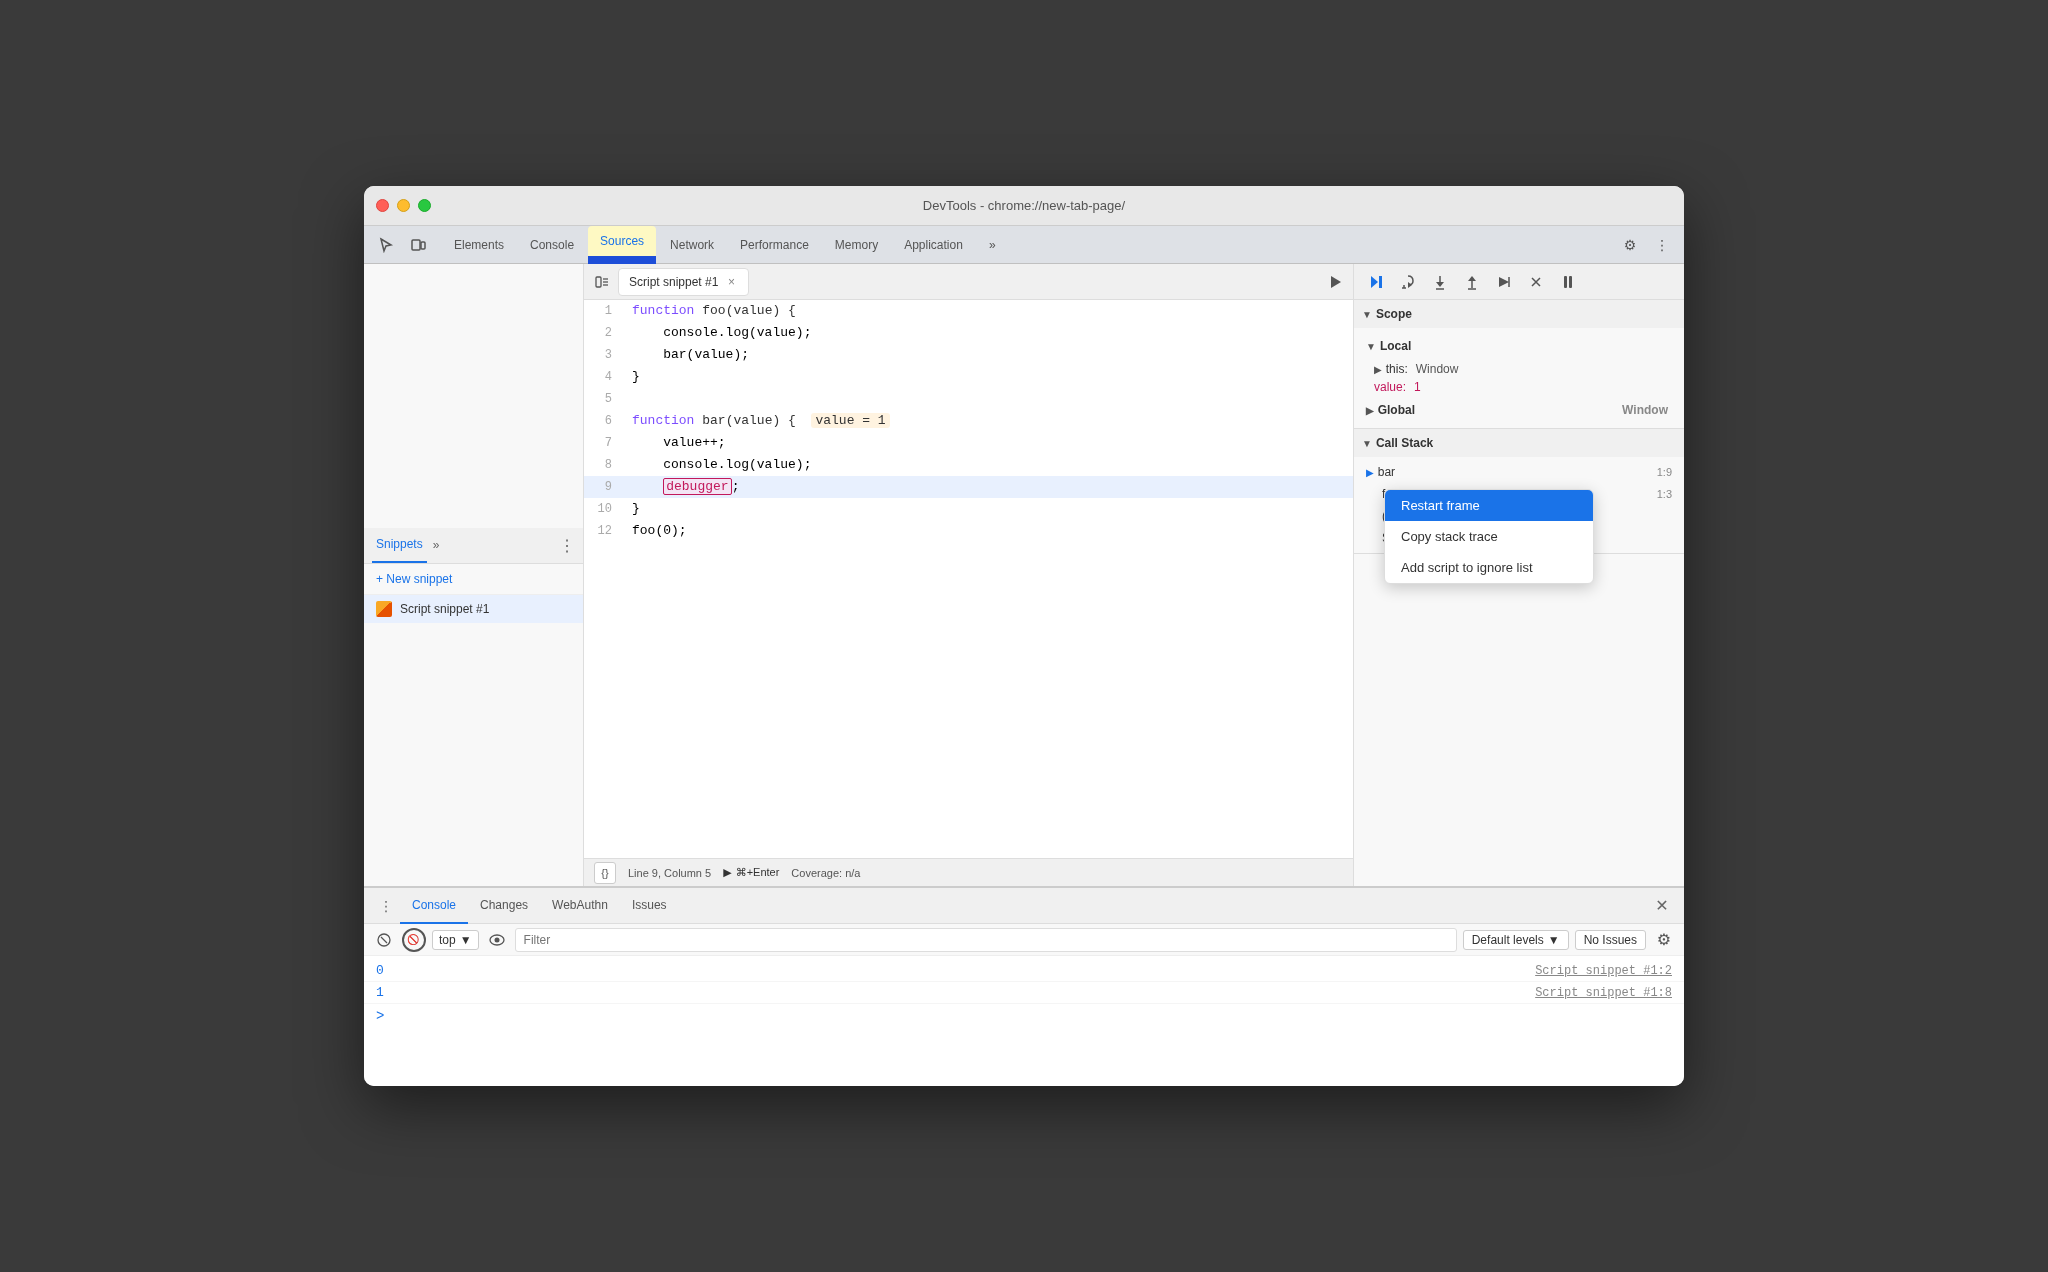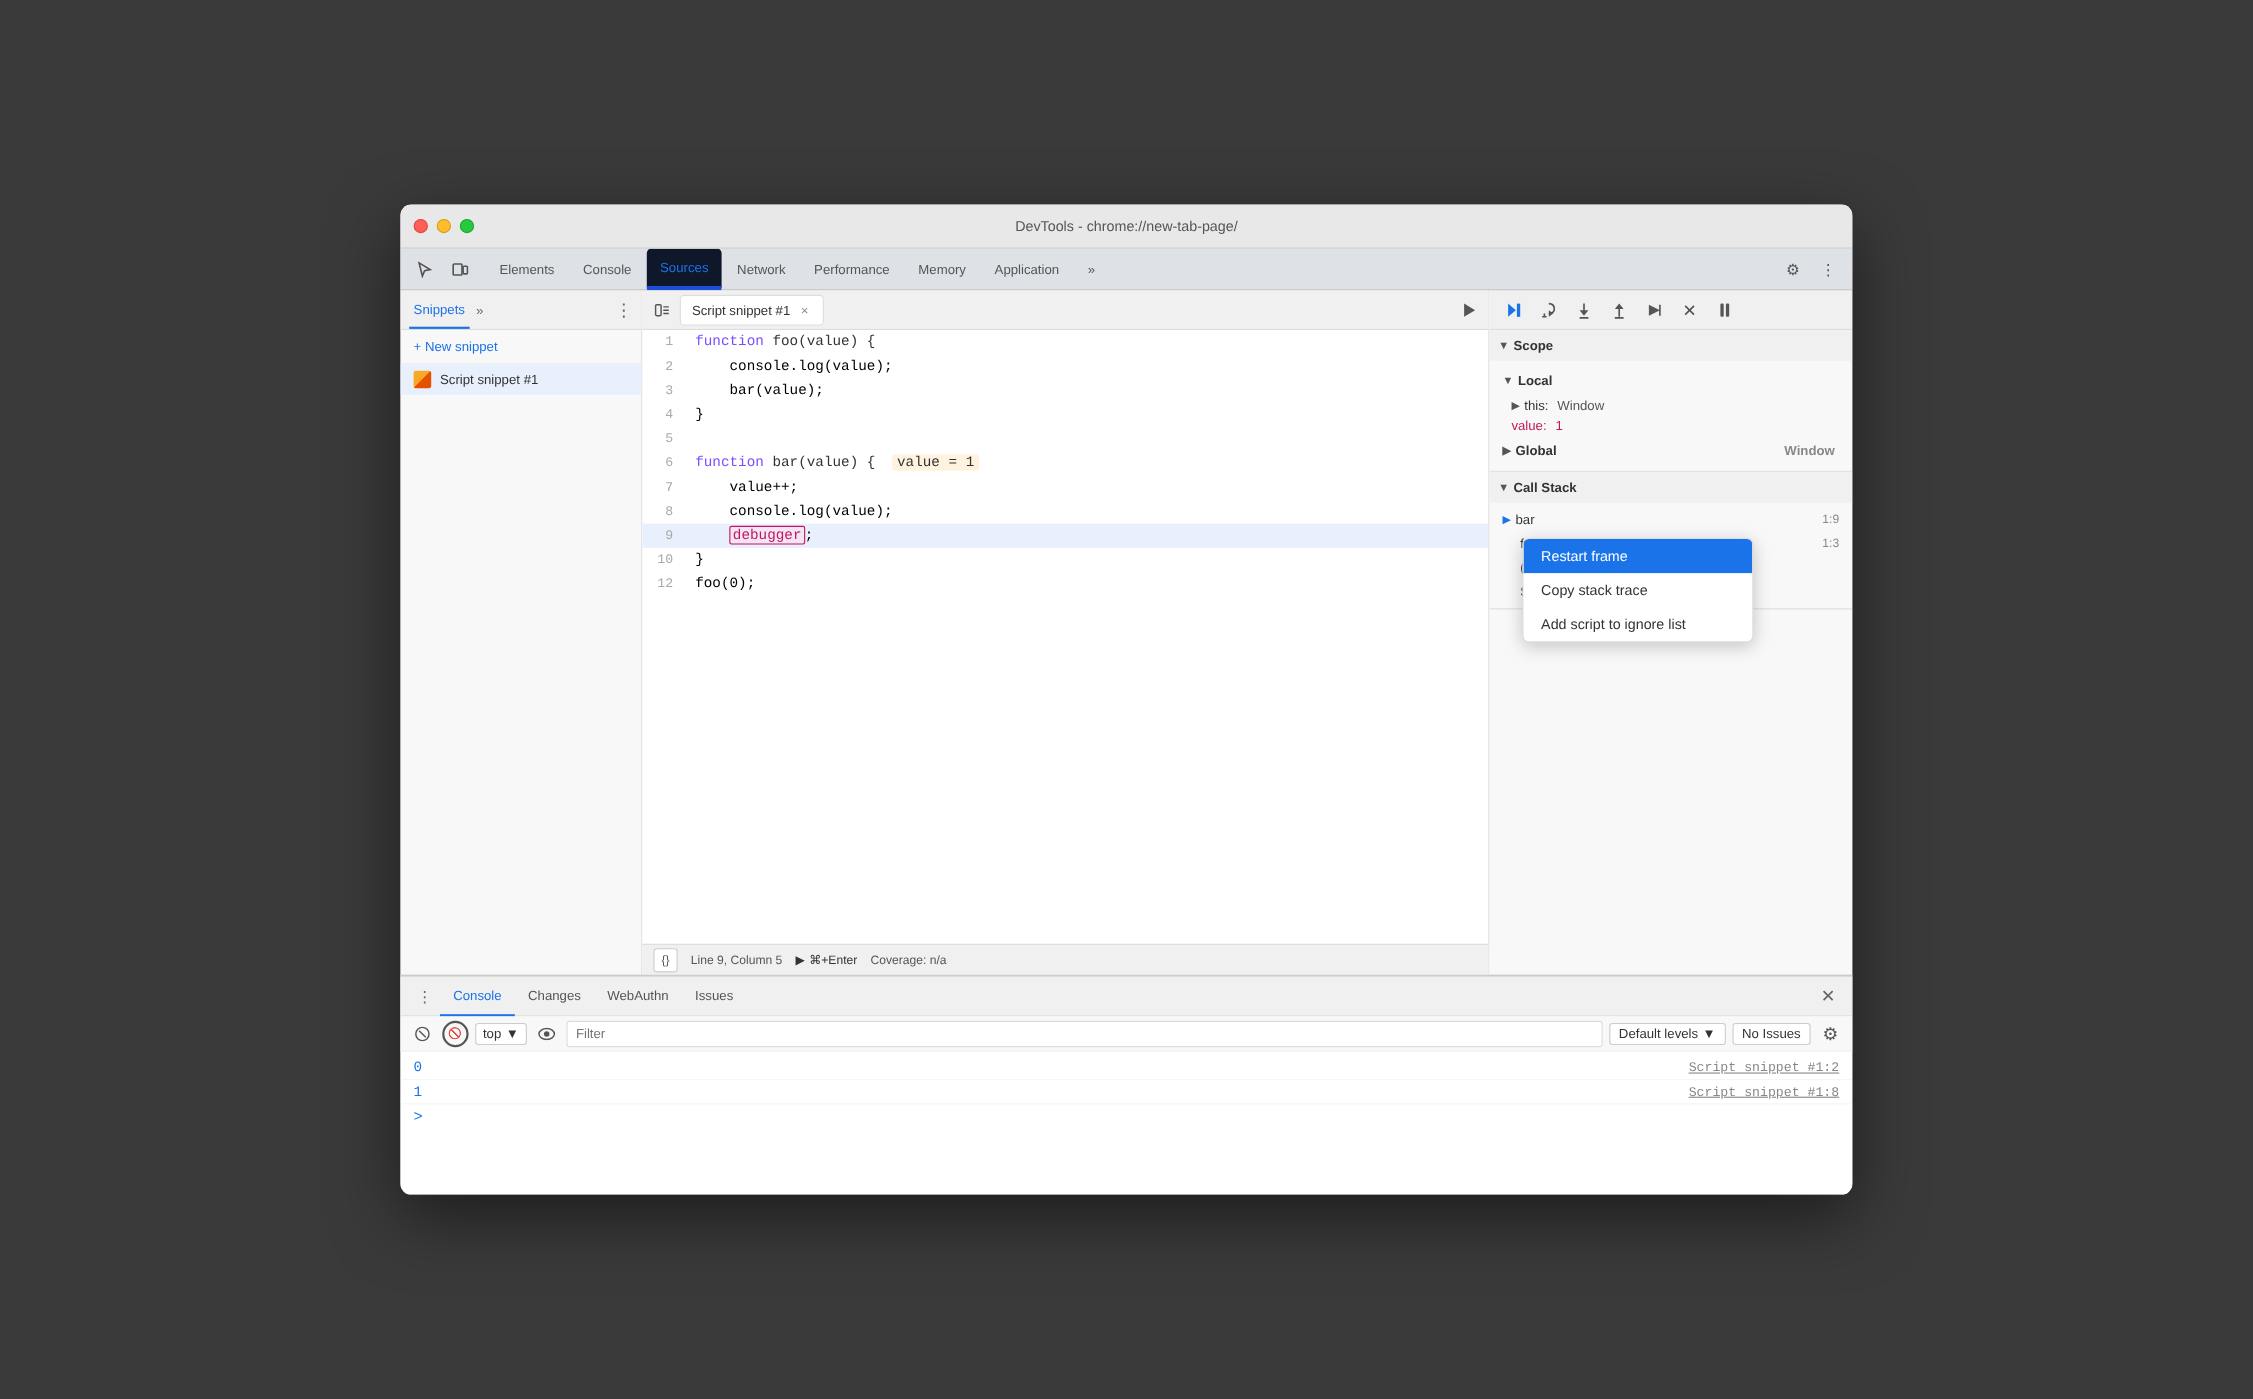--- a/index.html
+++ b/index.html
@@ -84,23 +84,23 @@
       padding: 6px 12px;
       font-size: 12px;
       color: #555;
       cursor: pointer;
       border-radius: 4px 4px 0 0;
       height: 38px;
       display: flex;
       align-items: center;
     }
     .tab-item.active {
-      background: #0f172a;
+      background: #fef9c3;
       color: #1a73e8;
-      border-bottom: 4px solid #1d4ed8;
+      border-bottom: 8px solid #1d4ed8;
       font-weight: 500;
     }
     .tab-bar-right {
       margin-left: auto;
       display: flex;
       align-items: center;
       gap: 4px;
     }
     
     .main-content {
@@ -108,20 +108,21 @@
       display: flex;
       overflow: hidden;
     }
     
     .left-sidebar {
       width: 220px;
       background: #f8f8f8;
       border-right: 1px solid #ddd;
       display: flex;
       flex-direction: column;
+      justify-content: center;
     }
     .sidebar-header {
       height: 36px;
       display: flex;
       align-items: center;
       padding: 0 8px;
       border-bottom: 1px solid #ddd;
       background: #f0f0f0;
       gap: 4px;
     }

